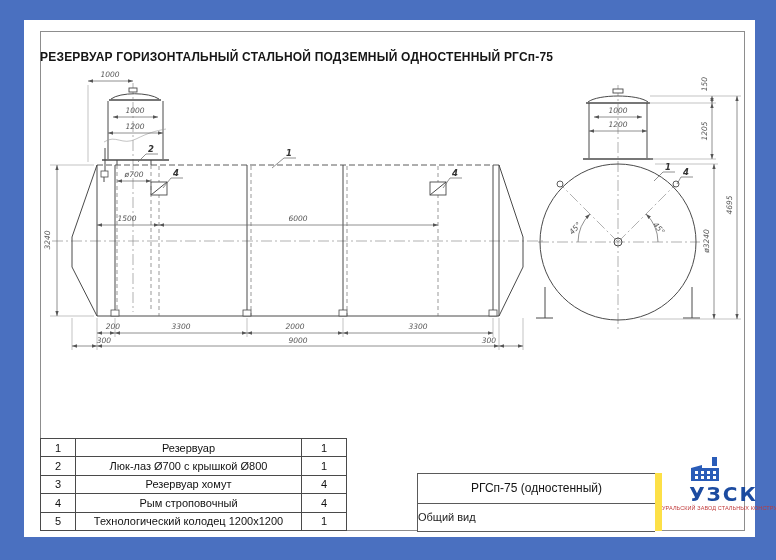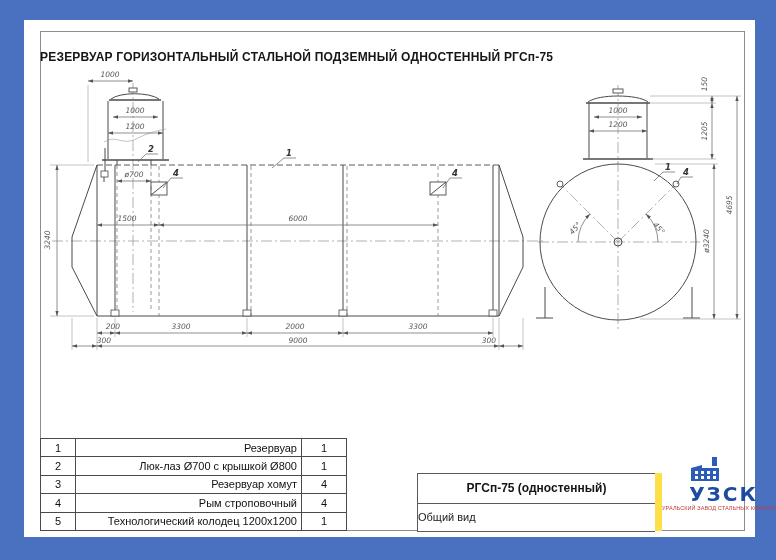--- a/index.html
+++ b/index.html
@@ -21,28 +21,28 @@
   .ext{stroke:#9a9a9a;stroke-width:.6;fill:none}
   .dimt{font-style:italic;font-size:7.5px;font-family:"DejaVu Sans",sans-serif;fill:#555;text-anchor:middle}
   .co{font-style:italic;font-weight:bold;font-size:8.5px;font-family:"DejaVu Sans",sans-serif;fill:#333;text-anchor:middle}
   .wf{fill:#ffffff}
 
   
   table.parts{position:absolute;left:40px;top:438px;width:291px;height:93px;
               border-collapse:collapse;font-size:11px;color:#111;table-layout:fixed;}
   table.parts td{border:1px solid #4a4a4a;padding:0 4px;height:17px;overflow:hidden;white-space:nowrap;}
   table.parts td.c1{width:26px;text-align:center;}
-  table.parts td.c2{width:217px;text-align:right;}
+  table.parts td.c2{width:217px;text-align:center;}
   table.parts td.c3{width:36px;text-align:center;}
 
   
   .tblock{position:absolute;left:417px;top:473px;width:237px;height:57px;
           border:1px solid #5a5a5a;border-right:none;background:#fff;}
   .tb-model{height:29px;line-height:29px;border-bottom:1px solid #5a5a5a;
-            text-align:center;font-weight:bold;font-size:12px;color:#151515;}
+            text-align:center;font-weight:normal;font-size:12px;color:#151515;}
   .tb-view{height:27px;line-height:27px;text-align:left;font-size:11px;color:#222;}
   .logoblock{position:absolute;left:655px;top:473px;width:90px;height:58px;border-left:7px solid #fde047;padding-left:33px;}
   .factory{position:absolute;left:27px;top:-17px;}
   .abbr{position:absolute;top:9px;left:0;width:100%;text-align:center;font-size:20px;font-weight:bold;
         color:#1c4ba0;letter-spacing:2px;font-family:"DejaVu Sans",sans-serif;}
   .tagline{position:absolute;top:32px;left:0;width:100%;text-align:center;font-size:5.5px;
            color:#c03a3a;white-space:nowrap;letter-spacing:.1px;}
 </style>
 </head>
 <body>

